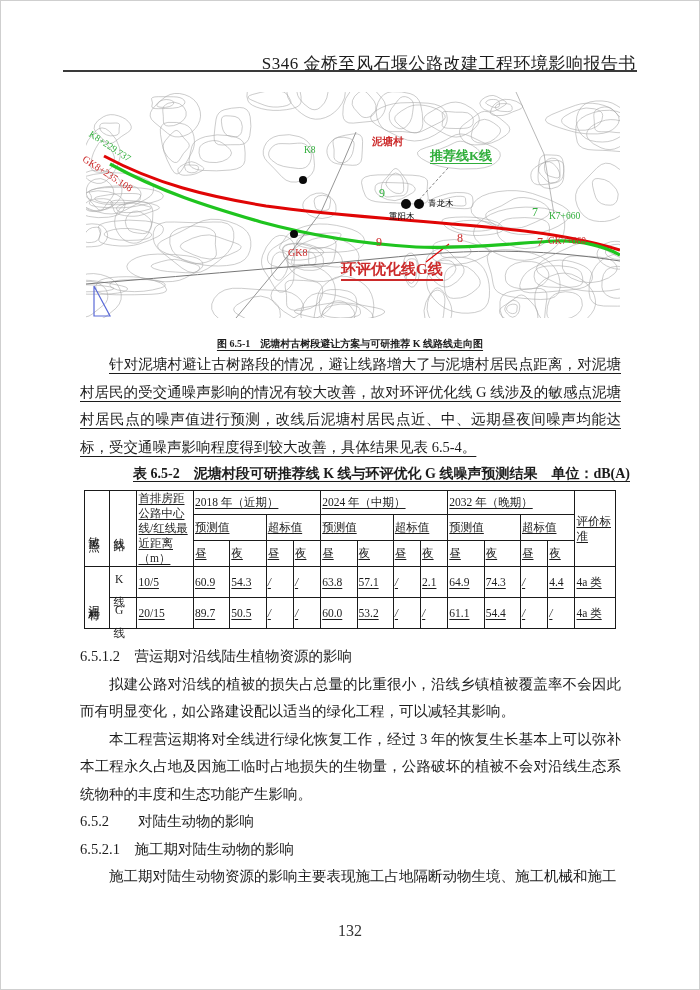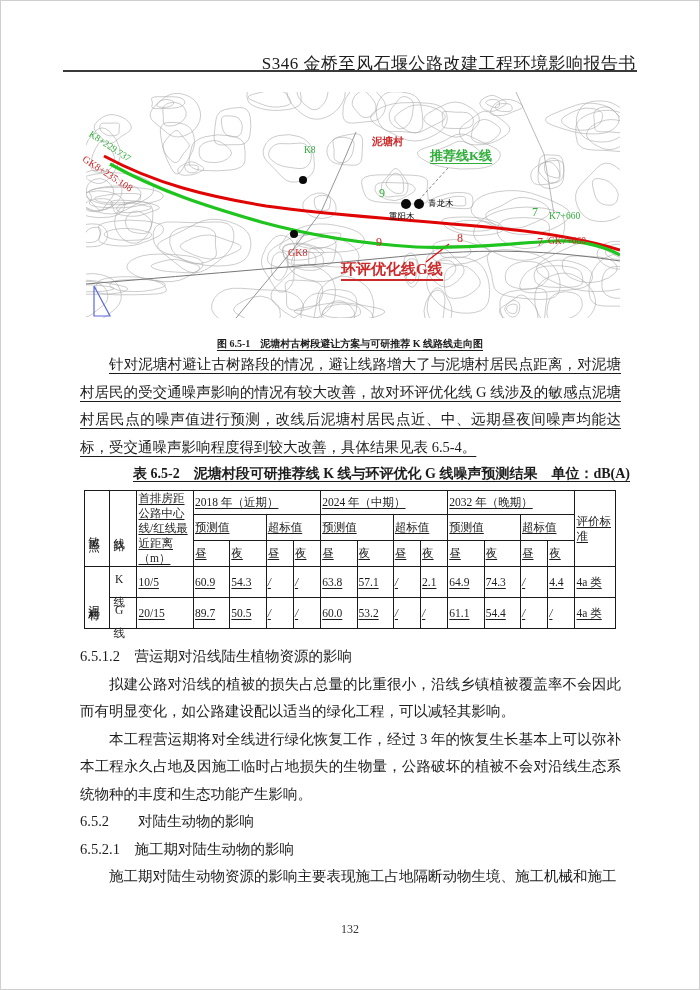--- a/index.html
+++ b/index.html
@@ -40,21 +40,21 @@
     border-collapse:collapse; table-layout:fixed; font-size:11.5px;}
   table.noise td{border:1px solid #1a1a1a; vertical-align:middle;
     padding:0 1px; text-decoration:underline; text-underline-offset:2px; text-decoration-thickness:.7px;}
   .vert{writing-mode:vertical-rl; text-orientation:upright; letter-spacing:2px; display:inline-block;}
   tr.hy td{height:22px;} tr.h2 td{height:24px;} tr.dr td{height:30px;}
   .slash{font-style:italic;}
   
   .content{position:absolute; top:643px; left:80px; width:541px; font-size:14.5px; line-height:27.5px;}
   .content p{margin:0; text-align:justify;}
   .content .hd{margin:0;}
-  .pageno{position:absolute; top:922px; left:0; width:700px; text-align:center; font-size:12px; color:#333;}
+  .pageno{position:absolute; top:922px; left:0; width:700px; text-align:center; font-size:16px; color:#333;}
 </style>
 </head>
 <body>
 
 <div class="page">
 
   <div class="hdr">S346 金桥至风石堰公路改建工程环境影响报告书</div>
   <div class="rule"></div>
 
   <div class="map">

